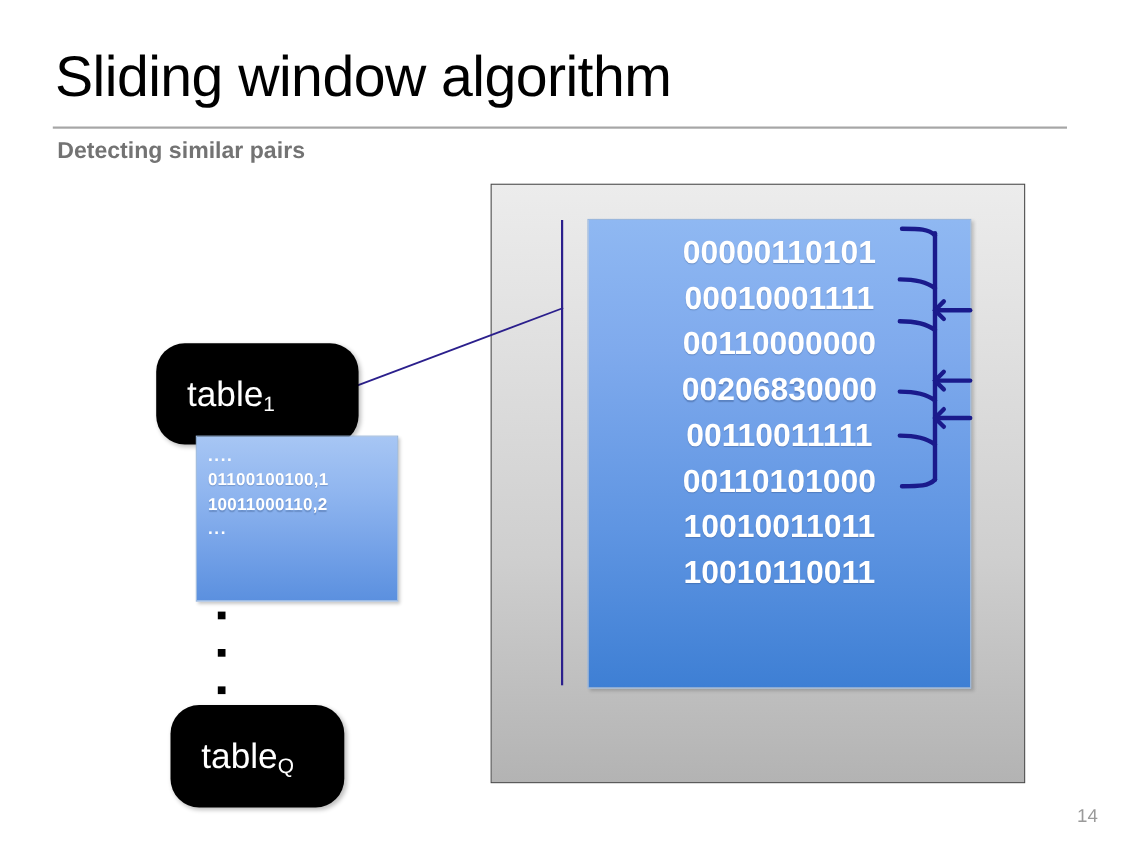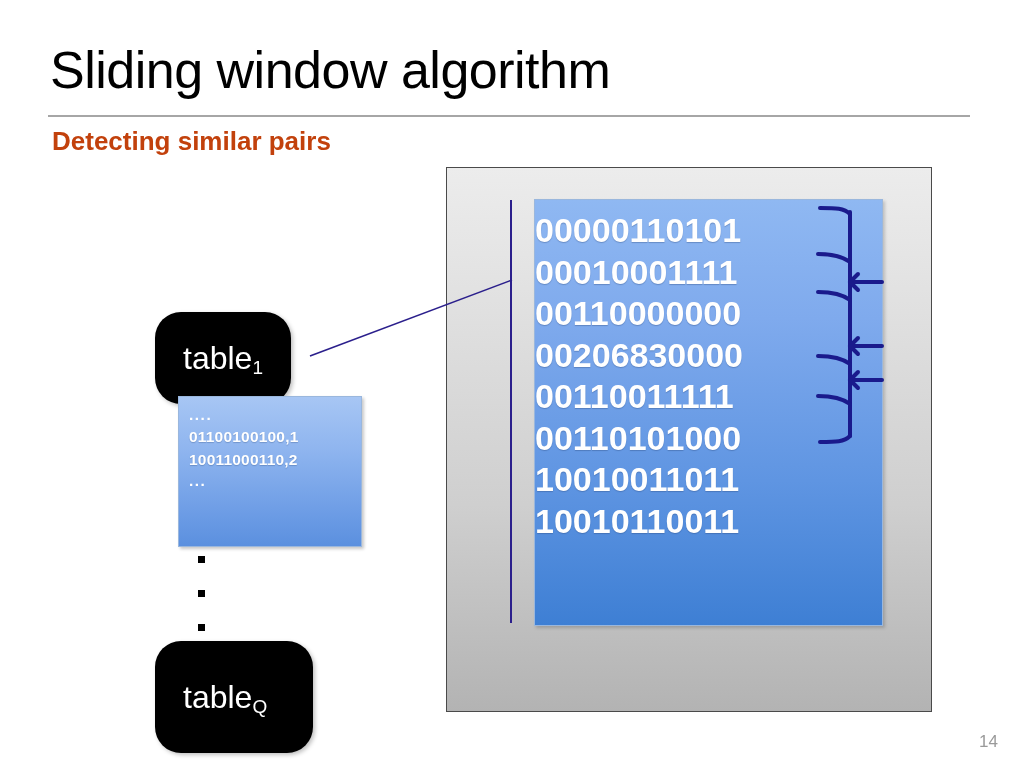--- a/index.html
+++ b/index.html
@@ -33,23 +33,23 @@
     left: 48px;
     top: 115px;
     width: 922px;
     height: 2px;
     background: #a6a6a6;
   }
   .slide-subtitle {
     position: absolute;
     left: 52px;
     top: 126px;
-    font-size: 26px;
-    font-weight: bold;
-    color: #c2410c;
+    font-size: 21px;
+    font-weight: bold;
+    color: #737373;
     white-space: nowrap;
   }
 
   
   .map-panel {
     position: absolute;
     left: 446px;
     top: 167px;
     width: 486px;
     height: 545px;
@@ -85,23 +85,24 @@
     top: 199px;
     width: 349px;
     height: 427px;
     background: linear-gradient(to bottom, #8fb8f2 0%, #7faaed 28%, #5f95e2 66%, #3e7fd4 100%);
     border: 1px solid #9ab7dd;
     box-sizing: border-box;
     box-shadow: 2px 2px 3px rgba(0,0,0,0.18);
     padding-top: 10px;
   }
   .bitrow {
-    font-size: 34px;
-    font-weight: bold;
-    color: #ffffff;
+    font-size: 29px;
+    font-weight: bold;
+    color: #ffffff;
+    text-align: center;
     line-height: 41.5px;
     letter-spacing: 0px;
     text-shadow: 0 1px 1px rgba(40,70,120,0.35);
   }
 
   
   .brace-layer {
     position: absolute;
     left: 806px;
     top: 196px;
@@ -125,22 +126,22 @@
     font-weight: 400;
     padding-left: 28px;
     white-space: nowrap;
   }
   .table-chip .chip-text sub {
     font-size: 19px;
     vertical-align: baseline;
     position: relative;
     top: 5px;
   }
-  #table1-chip { left: 155px; top: 312px; width: 136px; height: 92px; }
-  #tableq-chip { left: 155px; top: 641px; width: 158px; height: 112px; }
+  #table1-chip { left: 142px; top: 312px; width: 184px; height: 92px; }
+  #tableq-chip { left: 155px; top: 641px; width: 158px; height: 93px; }
 
   .table-content {
     position: absolute;
     left: 178px;
     top: 396px;
     width: 184px;
     height: 151px;
     background: linear-gradient(to bottom, #a7c6f4 0%, #8fb5ef 35%, #6f9ee6 75%, #5b90df 100%);
     border: 1px solid #9ab7dd;
     box-sizing: border-box;

